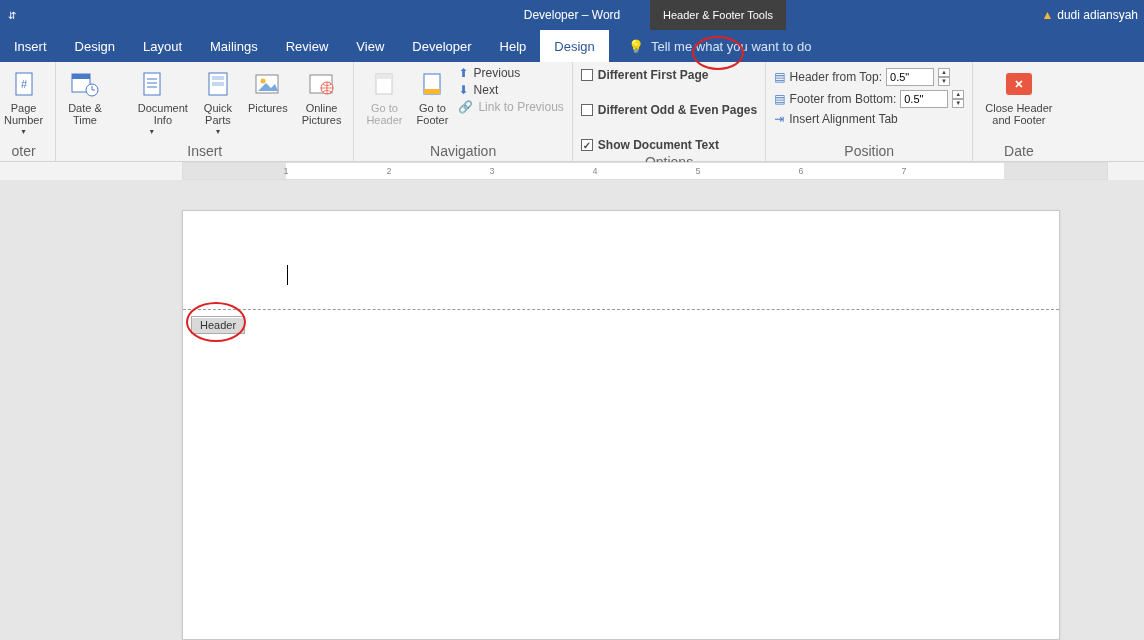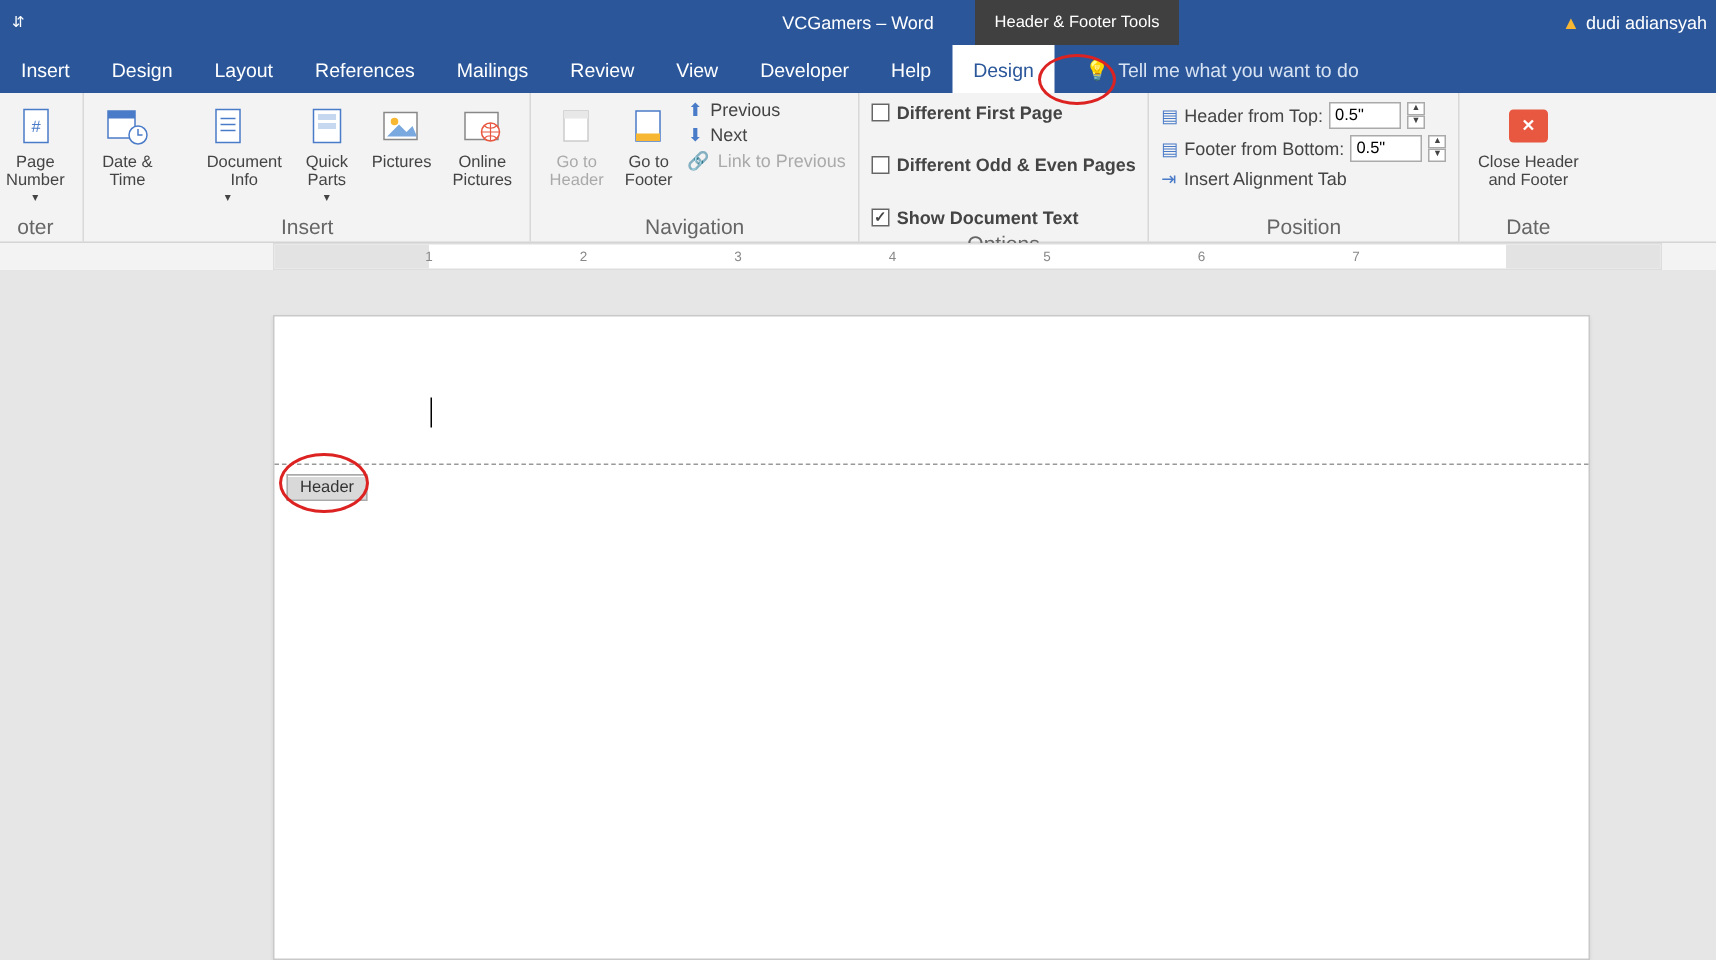--- a/index.html
+++ b/index.html
@@ -41,34 +41,33 @@
   .red-circle { position:absolute; border:2px solid #d22; border-radius:50%; pointer-events:none; }
   svg { display:block; }
 </style>
 </head>
 <body>
 
 <div class="title-bar">
   <div class="qat">
     <span style="font-size:10px;">⇵</span>
   </div>
-  <div class="title-center">VCGamers  –  Word</div>
+  <div class="title-center">Developer  –  Word</div>
   <div class="title-tool">Header &amp; Footer Tools</div>
   <div class="title-user">
     <span style="color:#f7b733;">▲</span>
     <span>dudi adiansyah</span>
   </div>
 </div>
 
 <div class="menu-bar">
   <div class="tabs" id="tabs">
       <div class="tab">Insert</div>
       <div class="tab">Design</div>
       <div class="tab">Layout</div>
-      <div class="tab">References</div>
       <div class="tab">Mailings</div>
       <div class="tab">Review</div>
       <div class="tab">View</div>
       <div class="tab">Developer</div>
       <div class="tab">Help</div>
       <div class="tab active">Design</div>
     </div>
   <div class="tell-me">
     <span>💡</span>
     <span>Tell me what you want to do</span>

